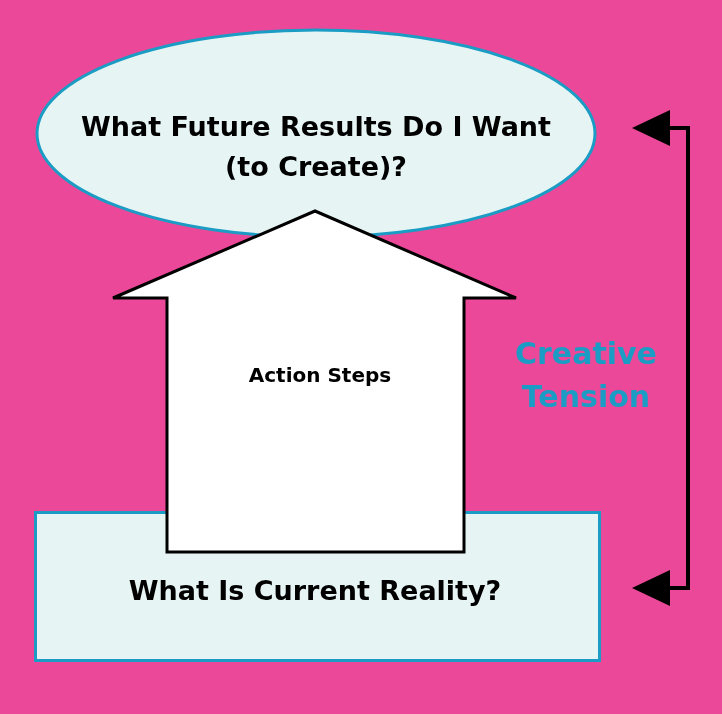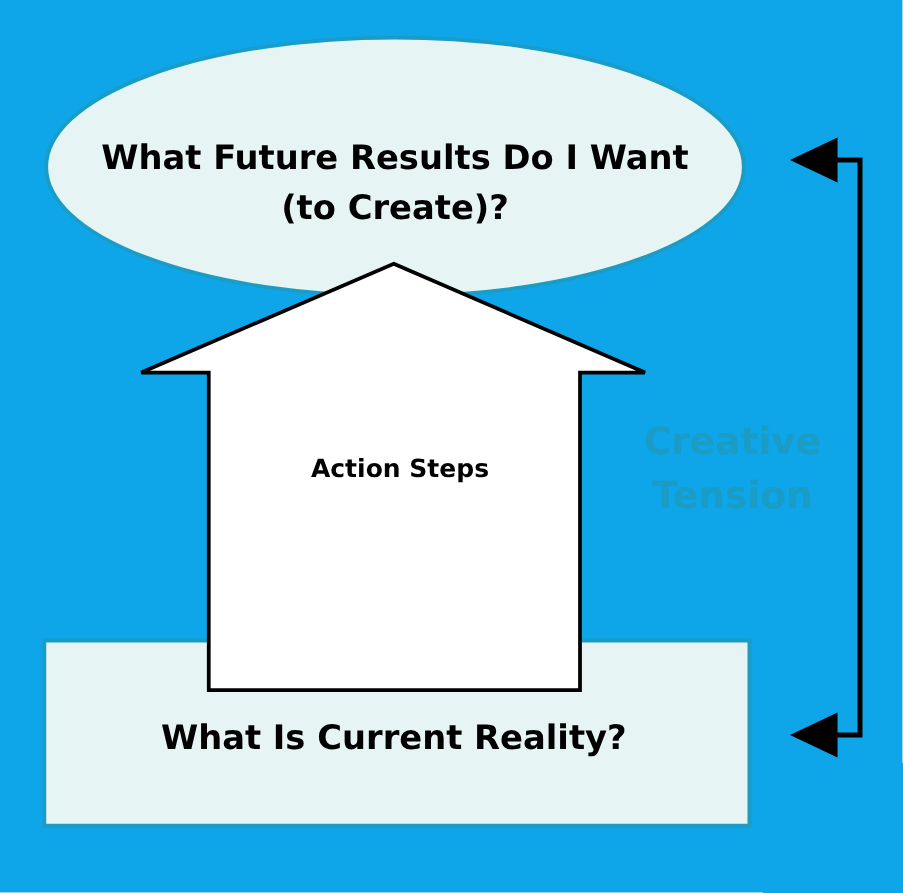--- a/index.html
+++ b/index.html
@@ -10,21 +10,21 @@
   body {
     width: 722px;
     height: 714px;
     font-family: "DejaVu Sans", sans-serif;
     overflow: hidden;
   }
   #diagram-root {
     position: relative;
     width: 722px;
     height: 714px;
-    background: #0ea5e9;
+    background: #ec4899;
   }
   #diagram-svg {
     position: absolute;
     top: 0;
     left: 0;
     width: 722px;
     height: 714px;
     display: block;
   }
   .dtext {

